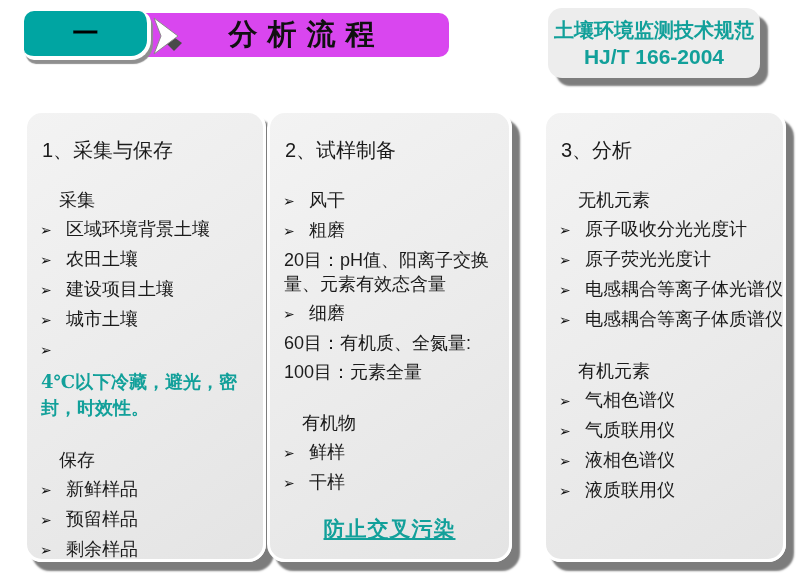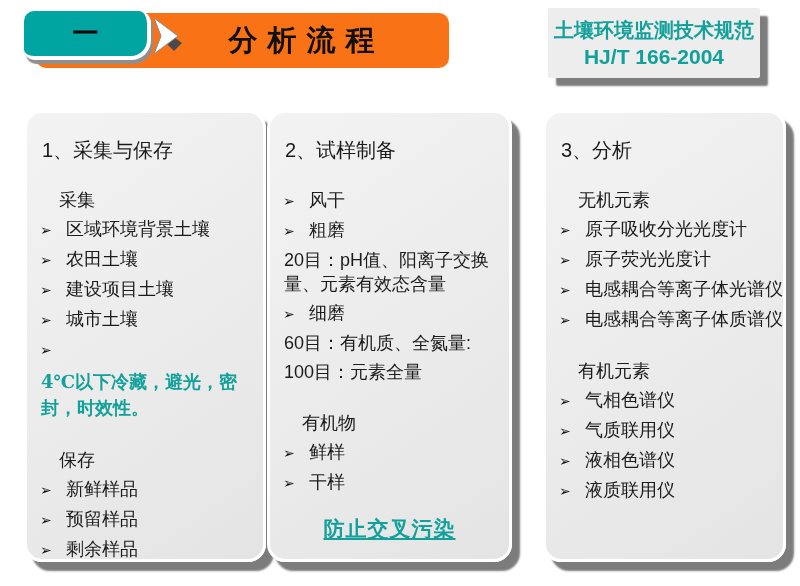--- a/index.html
+++ b/index.html
@@ -4,43 +4,43 @@
 <style>
   html, body { margin: 0; padding: 0; background: #ffffff; }
   .slide {
     position: relative; width: 800px; height: 586px;
     background: #ffffff; overflow: hidden;
     font-family: "Liberation Sans", "DejaVu Sans", sans-serif;
   }
 
   
   .banner {
-    position: absolute; left: 36px; top: 13px; width: 413px; height: 55px;
-    background: #f97316; border-radius: 10px; z-index: 1;
+    position: absolute; left: 36px; top: 13px; width: 413px; height: 44px;
+    background: #d946ef; border-radius: 10px; z-index: 1;
     display: flex; align-items: center; justify-content: center;
     box-sizing: border-box; padding-left: 128px;
   }
   .page-title {
     font-size: 29px; font-weight: bold; color: #101010;
     letter-spacing: 10px; white-space: nowrap;
   }
   .badge {
     position: absolute; left: 24px; top: 11px; width: 123px; height: 45px;
     background: #00a5a2; z-index: 3; box-sizing: content-box;
     border-right: 4px solid #ffffff; border-bottom: 4px solid #ffffff;
     border-radius: 10px 12px 20px 10px;
     box-shadow: 2px 4px 1px #8f8f8f;
     display: flex; align-items: center; justify-content: center;
   }
   .badge span { font-size: 26px; font-weight: bold; color: #000; }
   .arrow { position: absolute; left: 151px; top: 15px; z-index: 4; }
 
   .std-box {
     position: absolute; left: 548px; top: 8px; width: 212px; height: 70px;
-    background: #ededed; border-radius: 2px; z-index: 2;
+    background: #ededed; border-radius: 14px; z-index: 2;
     box-shadow: 8px 8px 2px #7d7d7d;
     display: flex; flex-direction: column; align-items: center; justify-content: center;
   }
   .std-line1 { font-size: 20px; font-weight: bold; color: #12a09a; white-space: nowrap; line-height: 26px; }
   .std-line2 { font-size: 21px; font-weight: bold; color: #12a09a; white-space: nowrap; line-height: 27px; }
 
   
   .card {
     position: absolute; top: 110px; height: 452px; box-sizing: border-box;
     background: linear-gradient(145deg, #f3f3f3 0%, #ebebeb 55%, #e4e4e4 100%);

